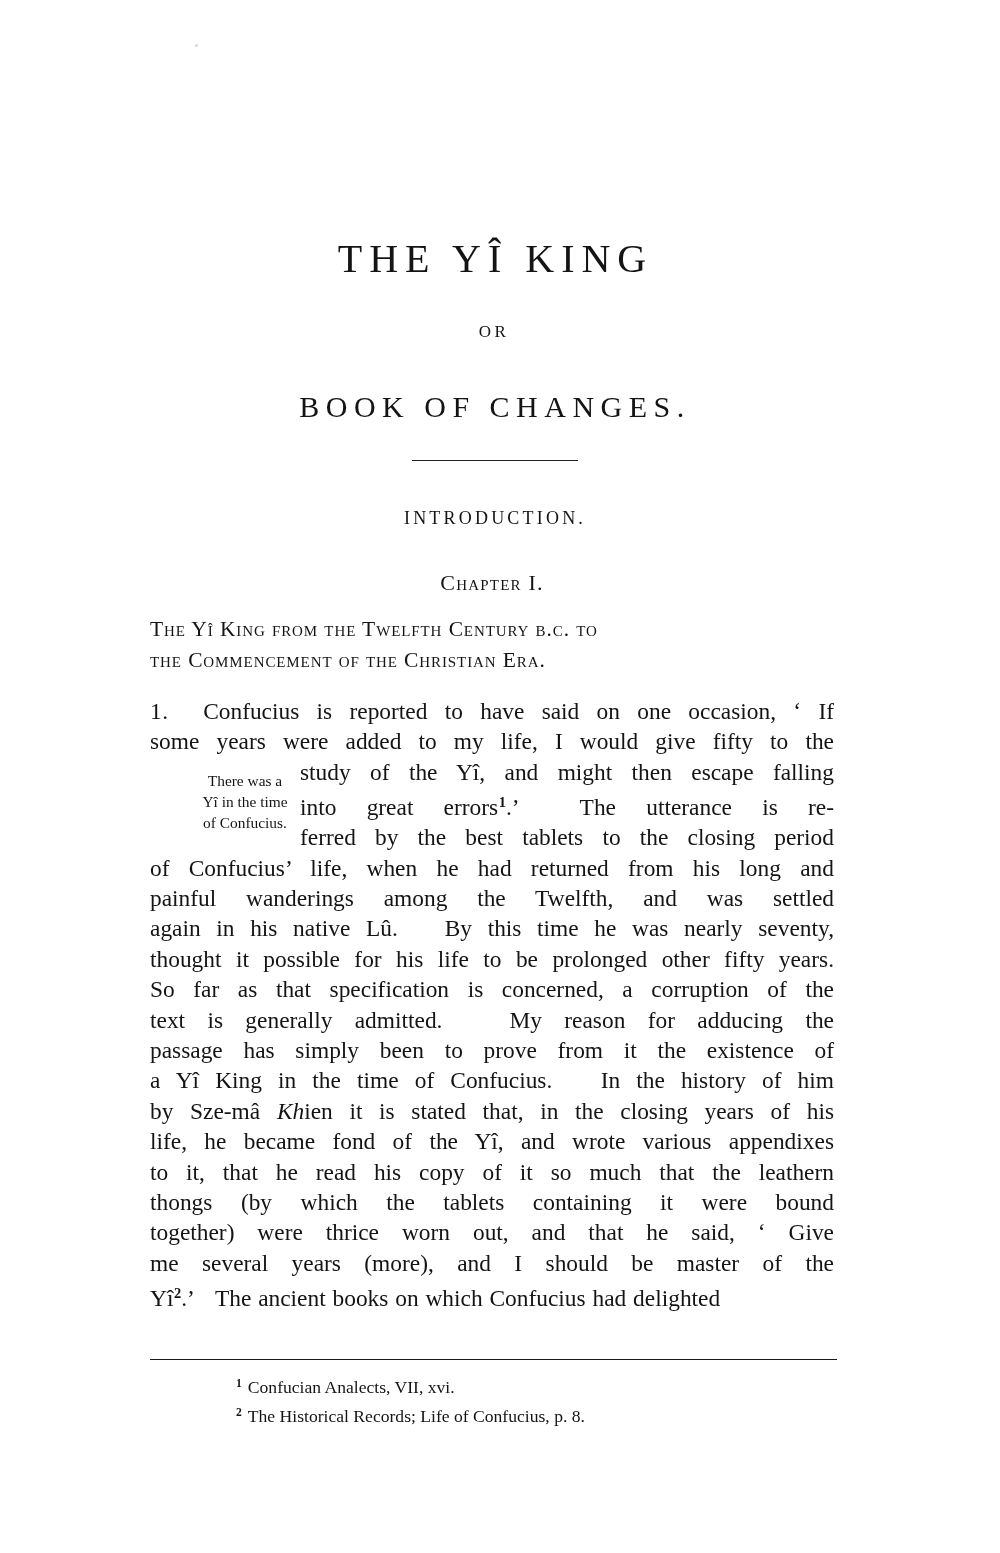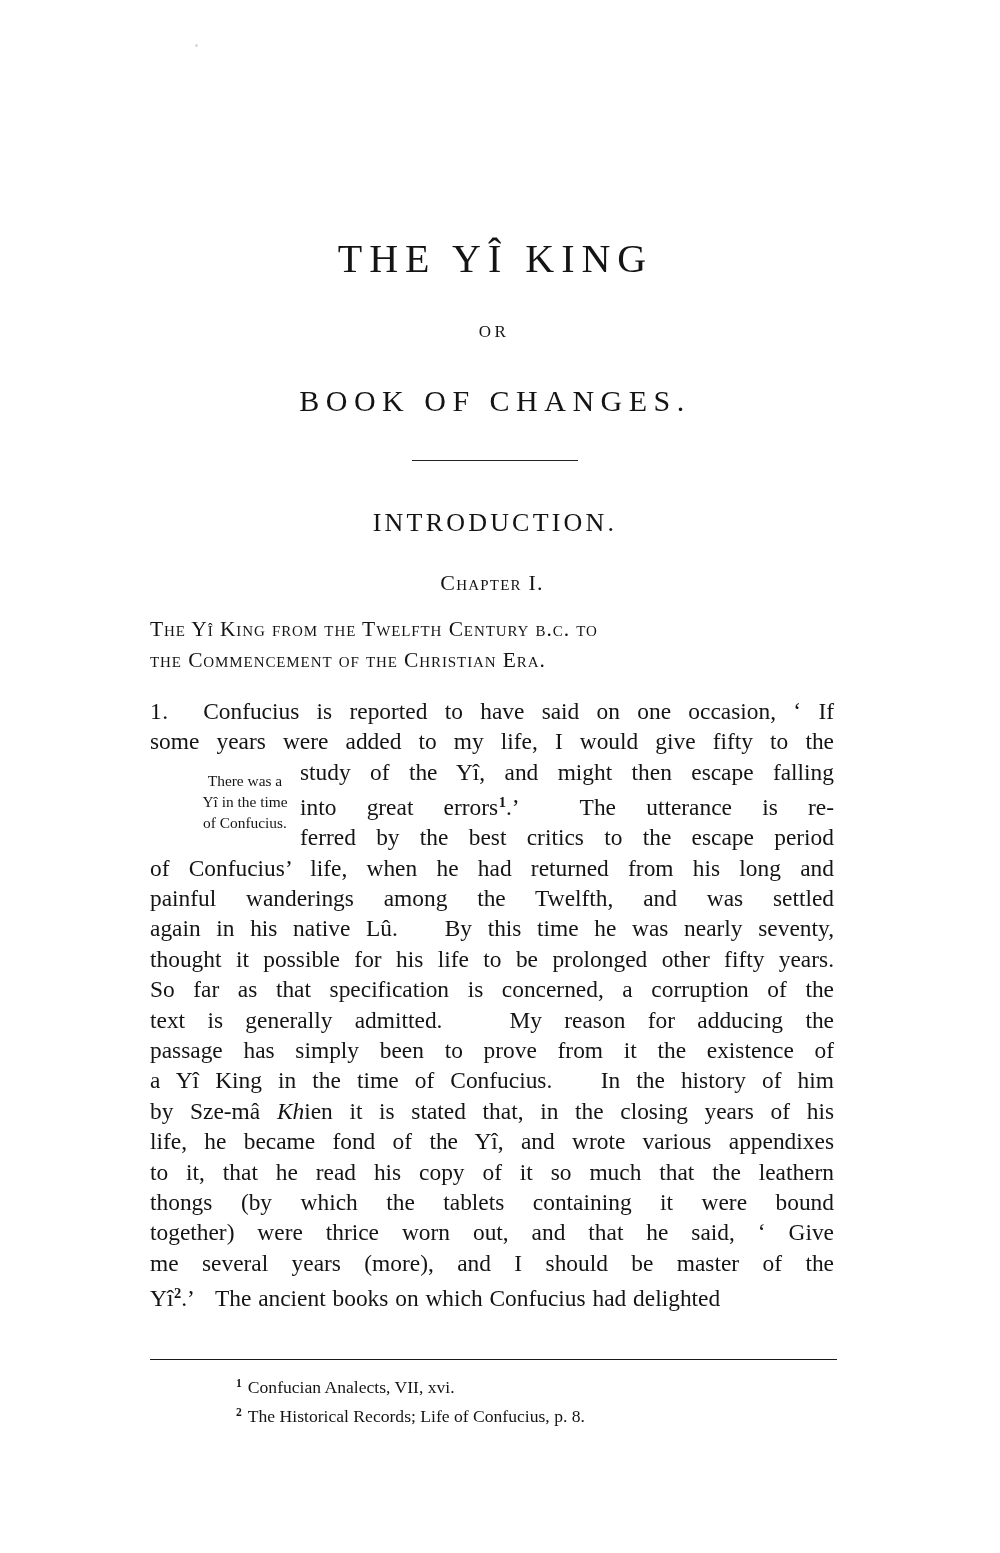--- a/index.html
+++ b/index.html
@@ -48,21 +48,21 @@
     letter-spacing: 3.5px;
     margin: 0;
     padding-top: 42px;
     padding-left: 4px;
     font-weight: 400;
   }
 
   .sub-title {
     font-size: 30px;
     letter-spacing: 6.5px;
-    margin: 8px;
+    margin: 14px;
     padding-top: 34px;
     padding-left: 6px;
     font-weight: 400;
   }
 
   .title-rule {
     position: absolute;
     left: 412px;
     top: 460px;
     width: 166px;
@@ -70,21 +70,21 @@
     border-top: 1.4px solid #222;
   }
 
   
   .intro-heading {
     position: absolute;
     left: 150px;
     top: 508px;
     width: 684px;
     text-align: center;
-    font-size: 26px;
+    font-size: 18px;
     letter-spacing: 3.2px;
     padding-left: 3px;
   }
 
   .chapter-label {
     position: absolute;
     left: 150px;
     top: 570px;
     width: 684px;
     text-align: center;
@@ -243,21 +243,21 @@
       <span class="para-num">1.</span>
       &nbsp;Confucius is reported to have said on one occasion, ‘ If
     </span>
 
     <span class="ln j2">some years were added to my life, I would give fifty to the</span>
 
     <span class="ln indent j3">study of the Yî, and might then escape falling</span>
 
     <span class="ln indent j6">into great errors<sup class="fn">1</sup>.’&nbsp; The utterance is re-</span>
 
-    <span class="ln indent j1">ferred by the best critics to the escape period</span>
+    <span class="ln indent j1">ferred by the best tablets to the closing period</span>
 
     <span class="ln j3">of Confucius’ life, when he had returned from his long and</span>
 
     <span class="ln j5">painful wanderings among the Twelfth, and was settled</span>
 
     <span class="ln j1">again in his native Lû.&nbsp;&nbsp; By this time he was nearly seventy,</span>
 
 
     <span class="ln jn1">thought it possible for his life to be prolonged other fifty years.</span>
 

